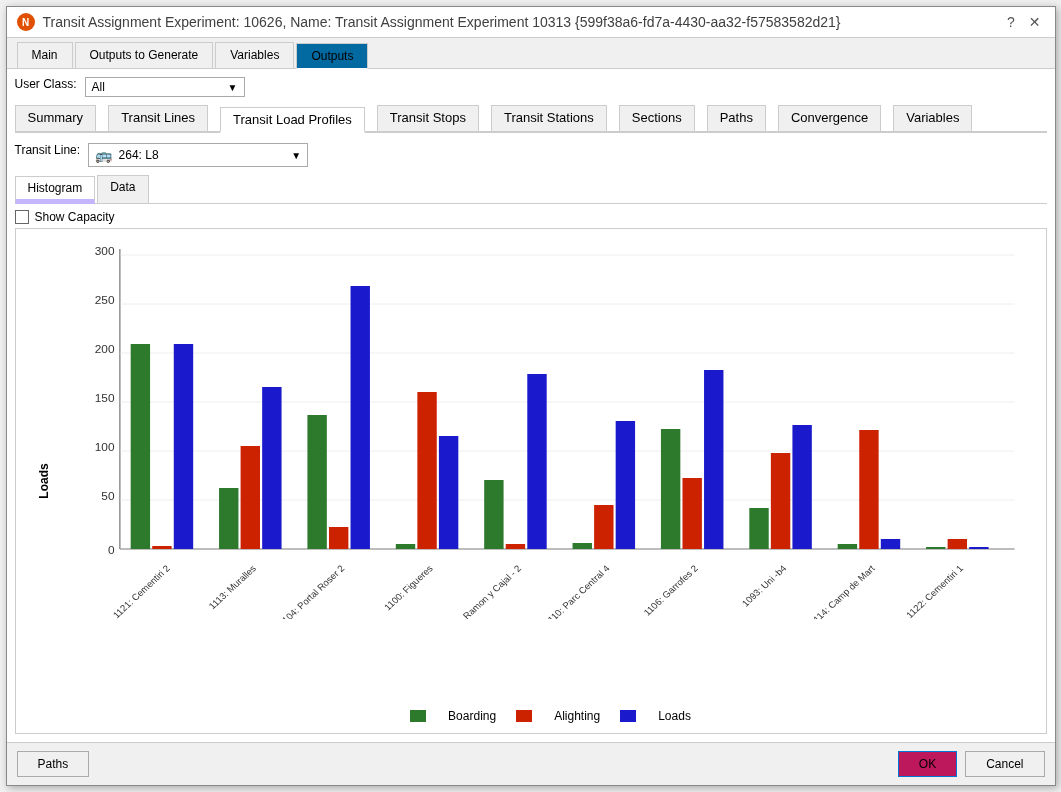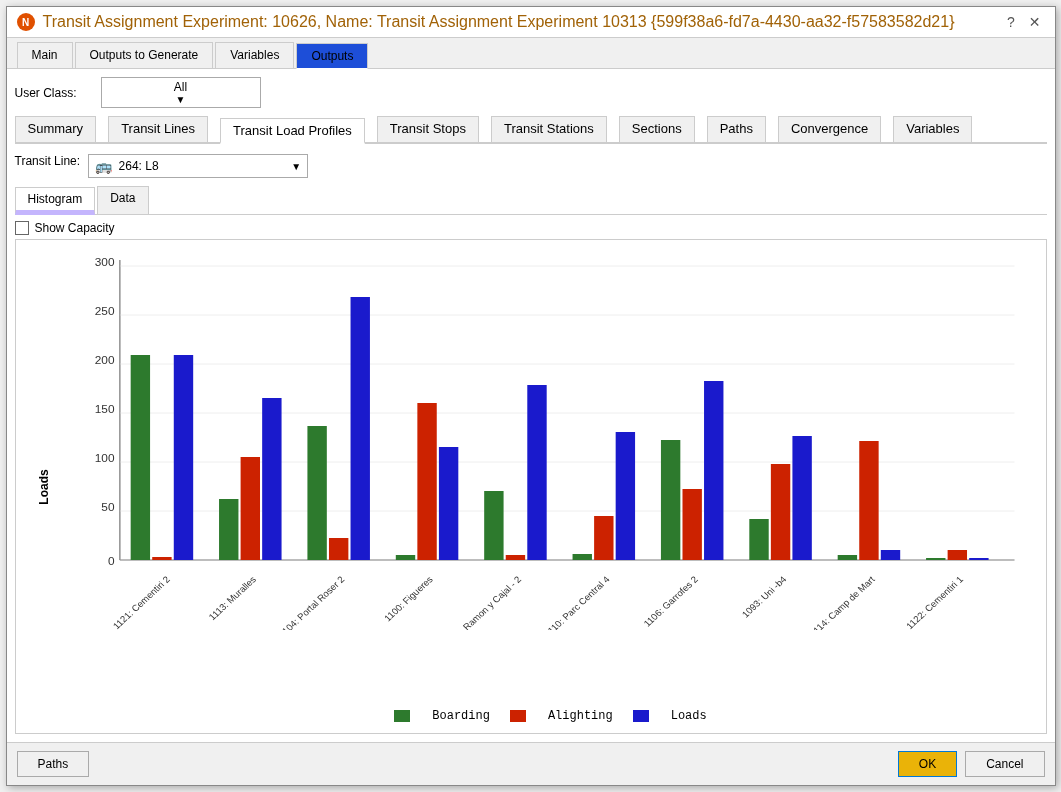--- a/index.html
+++ b/index.html
@@ -41,22 +41,22 @@
       background: #e05000;
       border-radius: 50%;
       display: flex;
       align-items: center;
       justify-content: center;
       color: white;
       font-size: 10px;
       font-weight: bold;
     }
     .title-text {
-      font-size: 16px;
-      color: #a16207;
+      font-size: 14px;
+      color: #404040;
     }
     .title-bar-right {
       display: flex;
       gap: 6px;
     }
     .title-btn {
       background: none;
       border: none;
       font-size: 14px;
       cursor: pointer;
@@ -73,51 +73,50 @@
     .main-tab {
       padding: 5px 14px;
       border: 1px solid #ccc;
       background: #f0f0f0;
       cursor: pointer;
       font-size: 12px;
       border-bottom: none;
       margin-right: 2px;
     }
     .main-tab.active {
-      background: #1d4ed8;
+      background: #0369a1;
       border-bottom: 1px solid #fff;
       position: relative;
       bottom: -1px;
       z-index: 1;
     }
     .content-area {
       flex: 1;
       background: #fff;
       padding: 8px;
       display: flex;
       flex-direction: column;
     }
     .user-class-row {
       display: flex;
-      align-items: center;
-      gap: 24px;
+      align-items: flex-start;
+      gap: 8px;
       margin-bottom: 8px;
     }
     .user-class-label { font-size: 12px; }
     .user-class-select {
       width: 160px;
       padding: 2px 6px;
       border: 1px solid #aaa;
       background: white;
       font-size: 12px;
       display: flex;
       align-items: center;
       justify-content: space-between;
       cursor: pointer;
-      flex-direction: column;
     }
     .sub-tab-bar {
       display: flex;
       border-bottom: 2px solid #ccc;
       margin-bottom: 10px;
     }
     .sub-tab {
       padding: 4px 12px;
       border: 1px solid #ccc;
       border-bottom: none;
@@ -219,21 +218,20 @@
       justify-content: center;
       align-items: center;
       gap: 20px;
       margin-top: 4px;
       font-size: 12px;
     }
     .legend-item {
       display: flex;
       align-items: center;
       gap: 22px;
-      font-family: Liberation Mono, monospace;
     }
     .legend-color {
       width: 16px;
       height: 12px;
     }
     .footer {
       display: flex;
       justify-content: flex-end;
       align-items: center;
       padding: 8px 10px;
@@ -243,21 +241,21 @@
     }
     .footer-btn {
       padding: 5px 20px;
       font-size: 12px;
       border: 1px solid #aaa;
       background: #f0f0f0;
       cursor: pointer;
     }
     .footer-btn.help { margin-right: auto; margin-left: 0; }
     .footer-btn.ok {
-      background: #eab308;
+      background: #be185d;
       border: 1px solid #0078d7;
     }
     .dropdown-arrow { font-size: 10px; }
   </style>
 </head>
 <body>
 
 <div class="window">
 
   <div class="title-bar">

